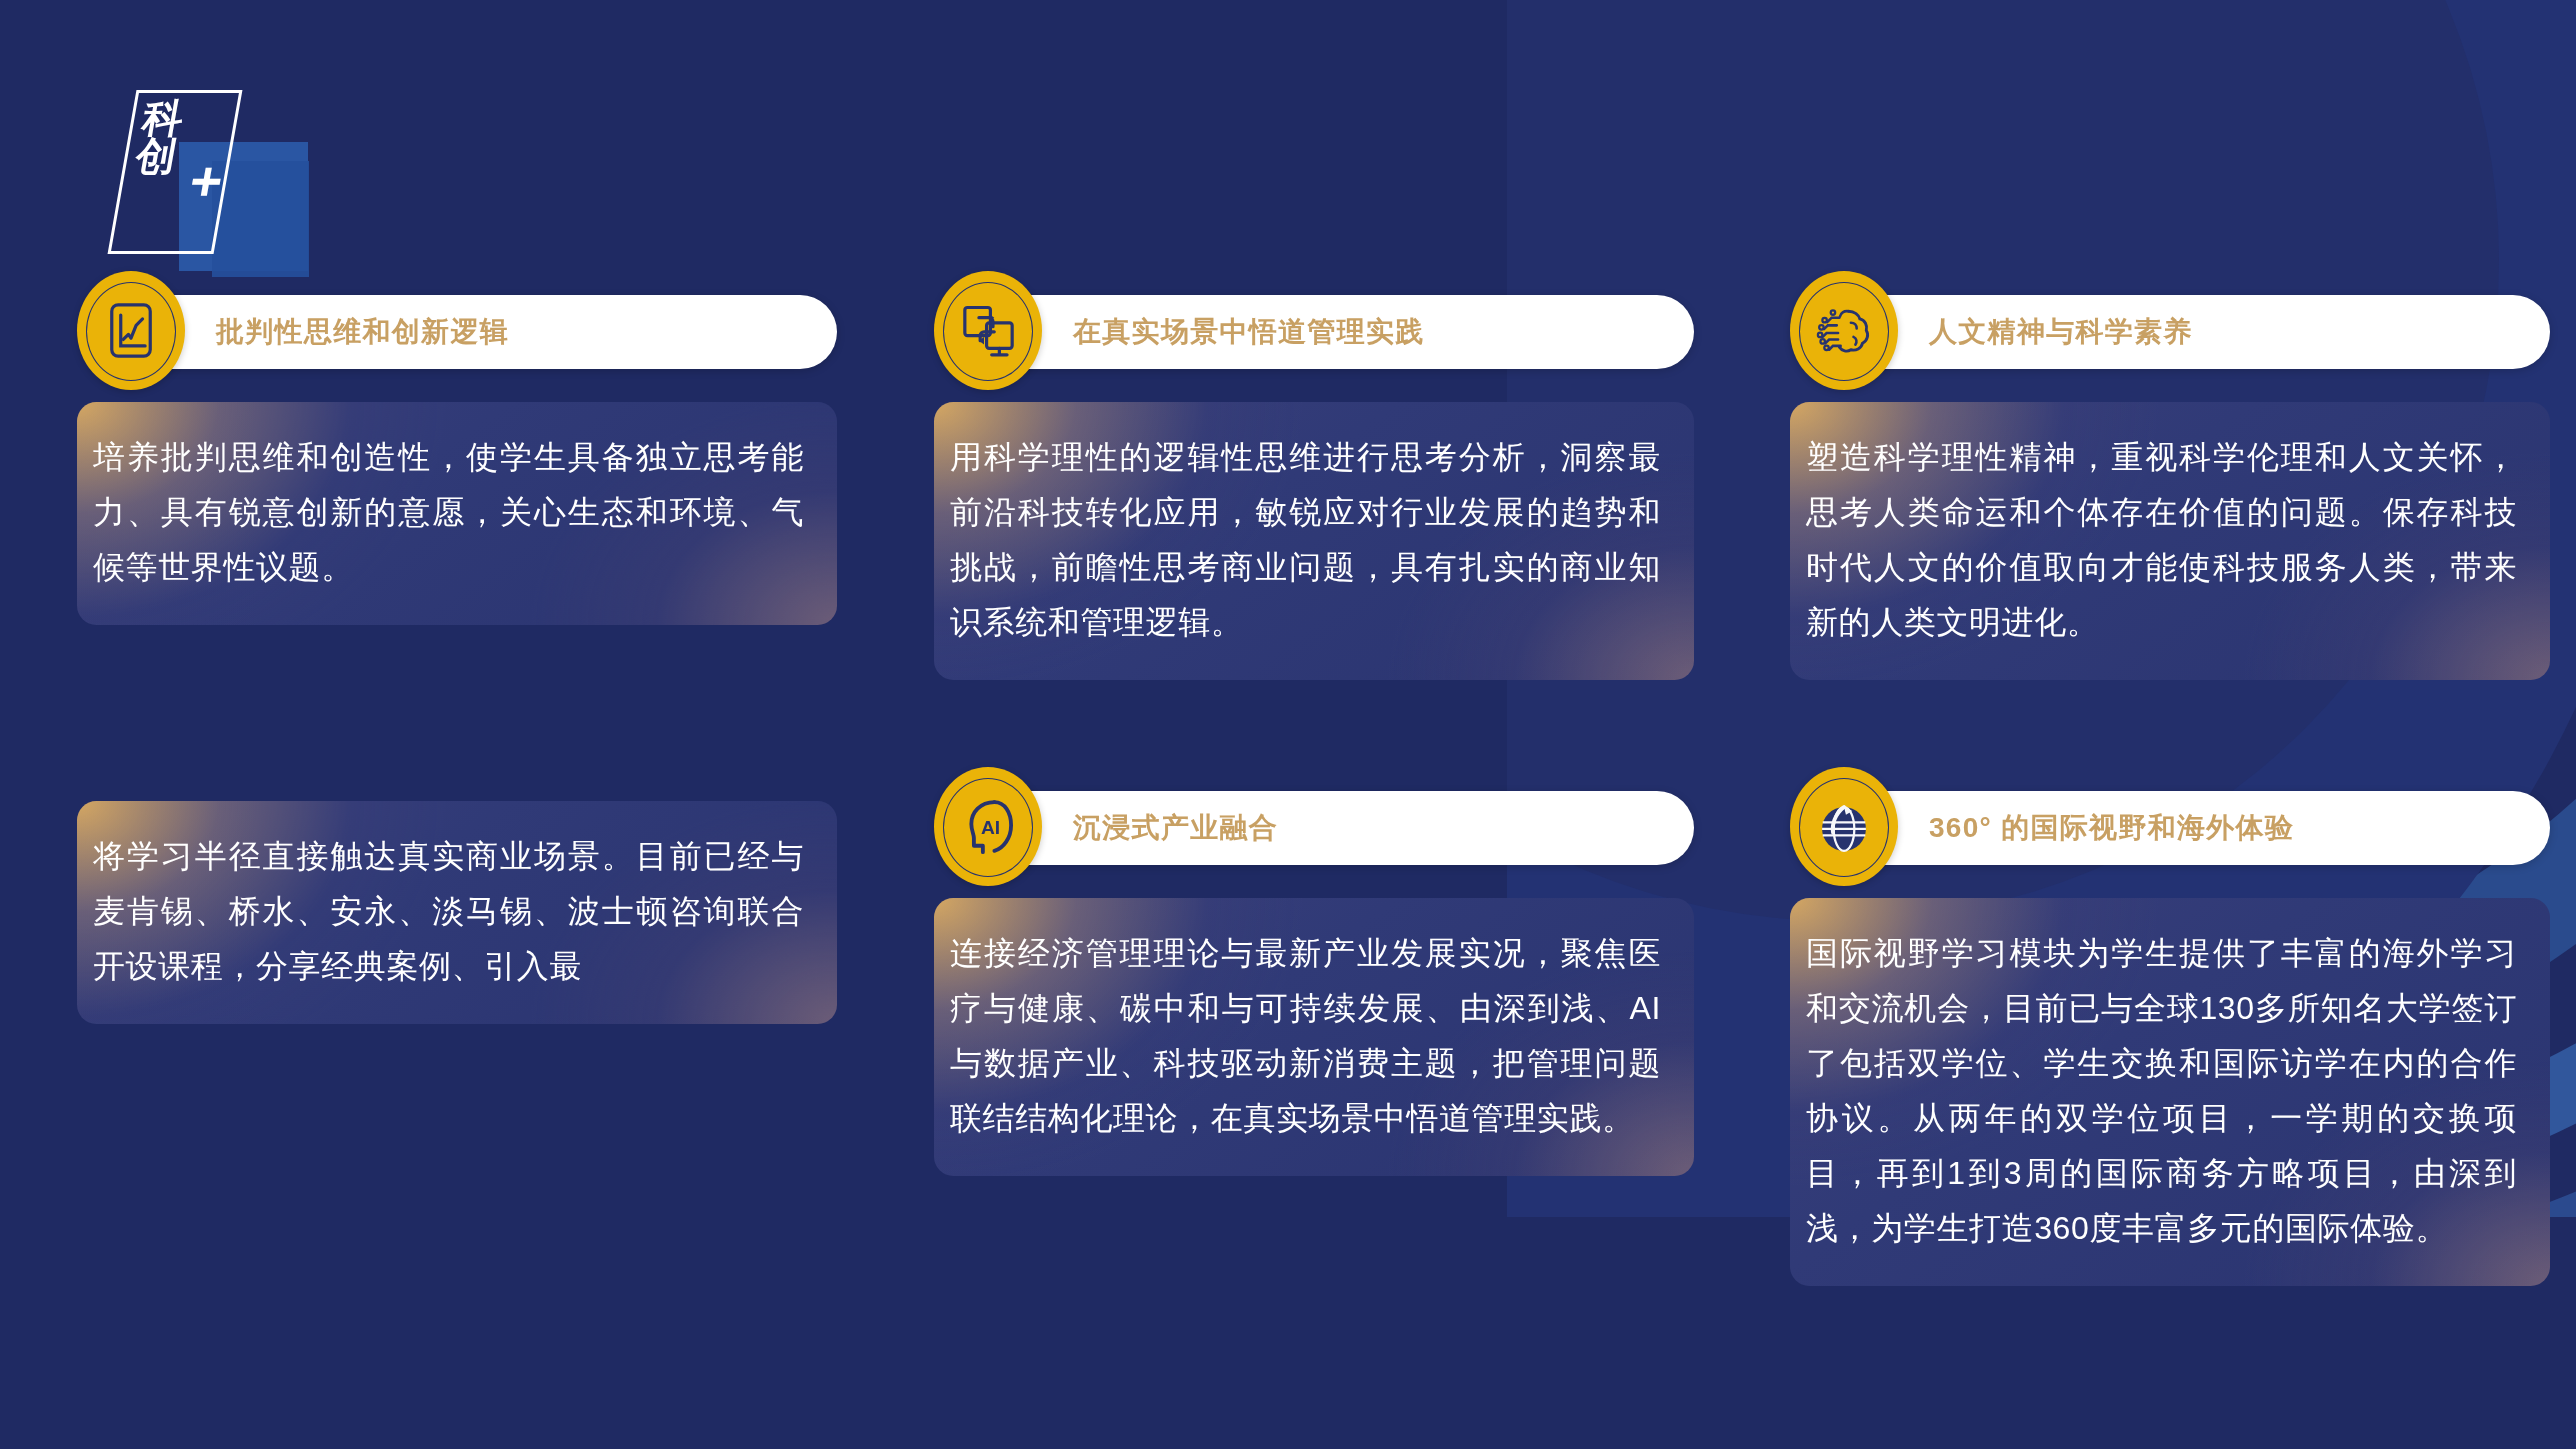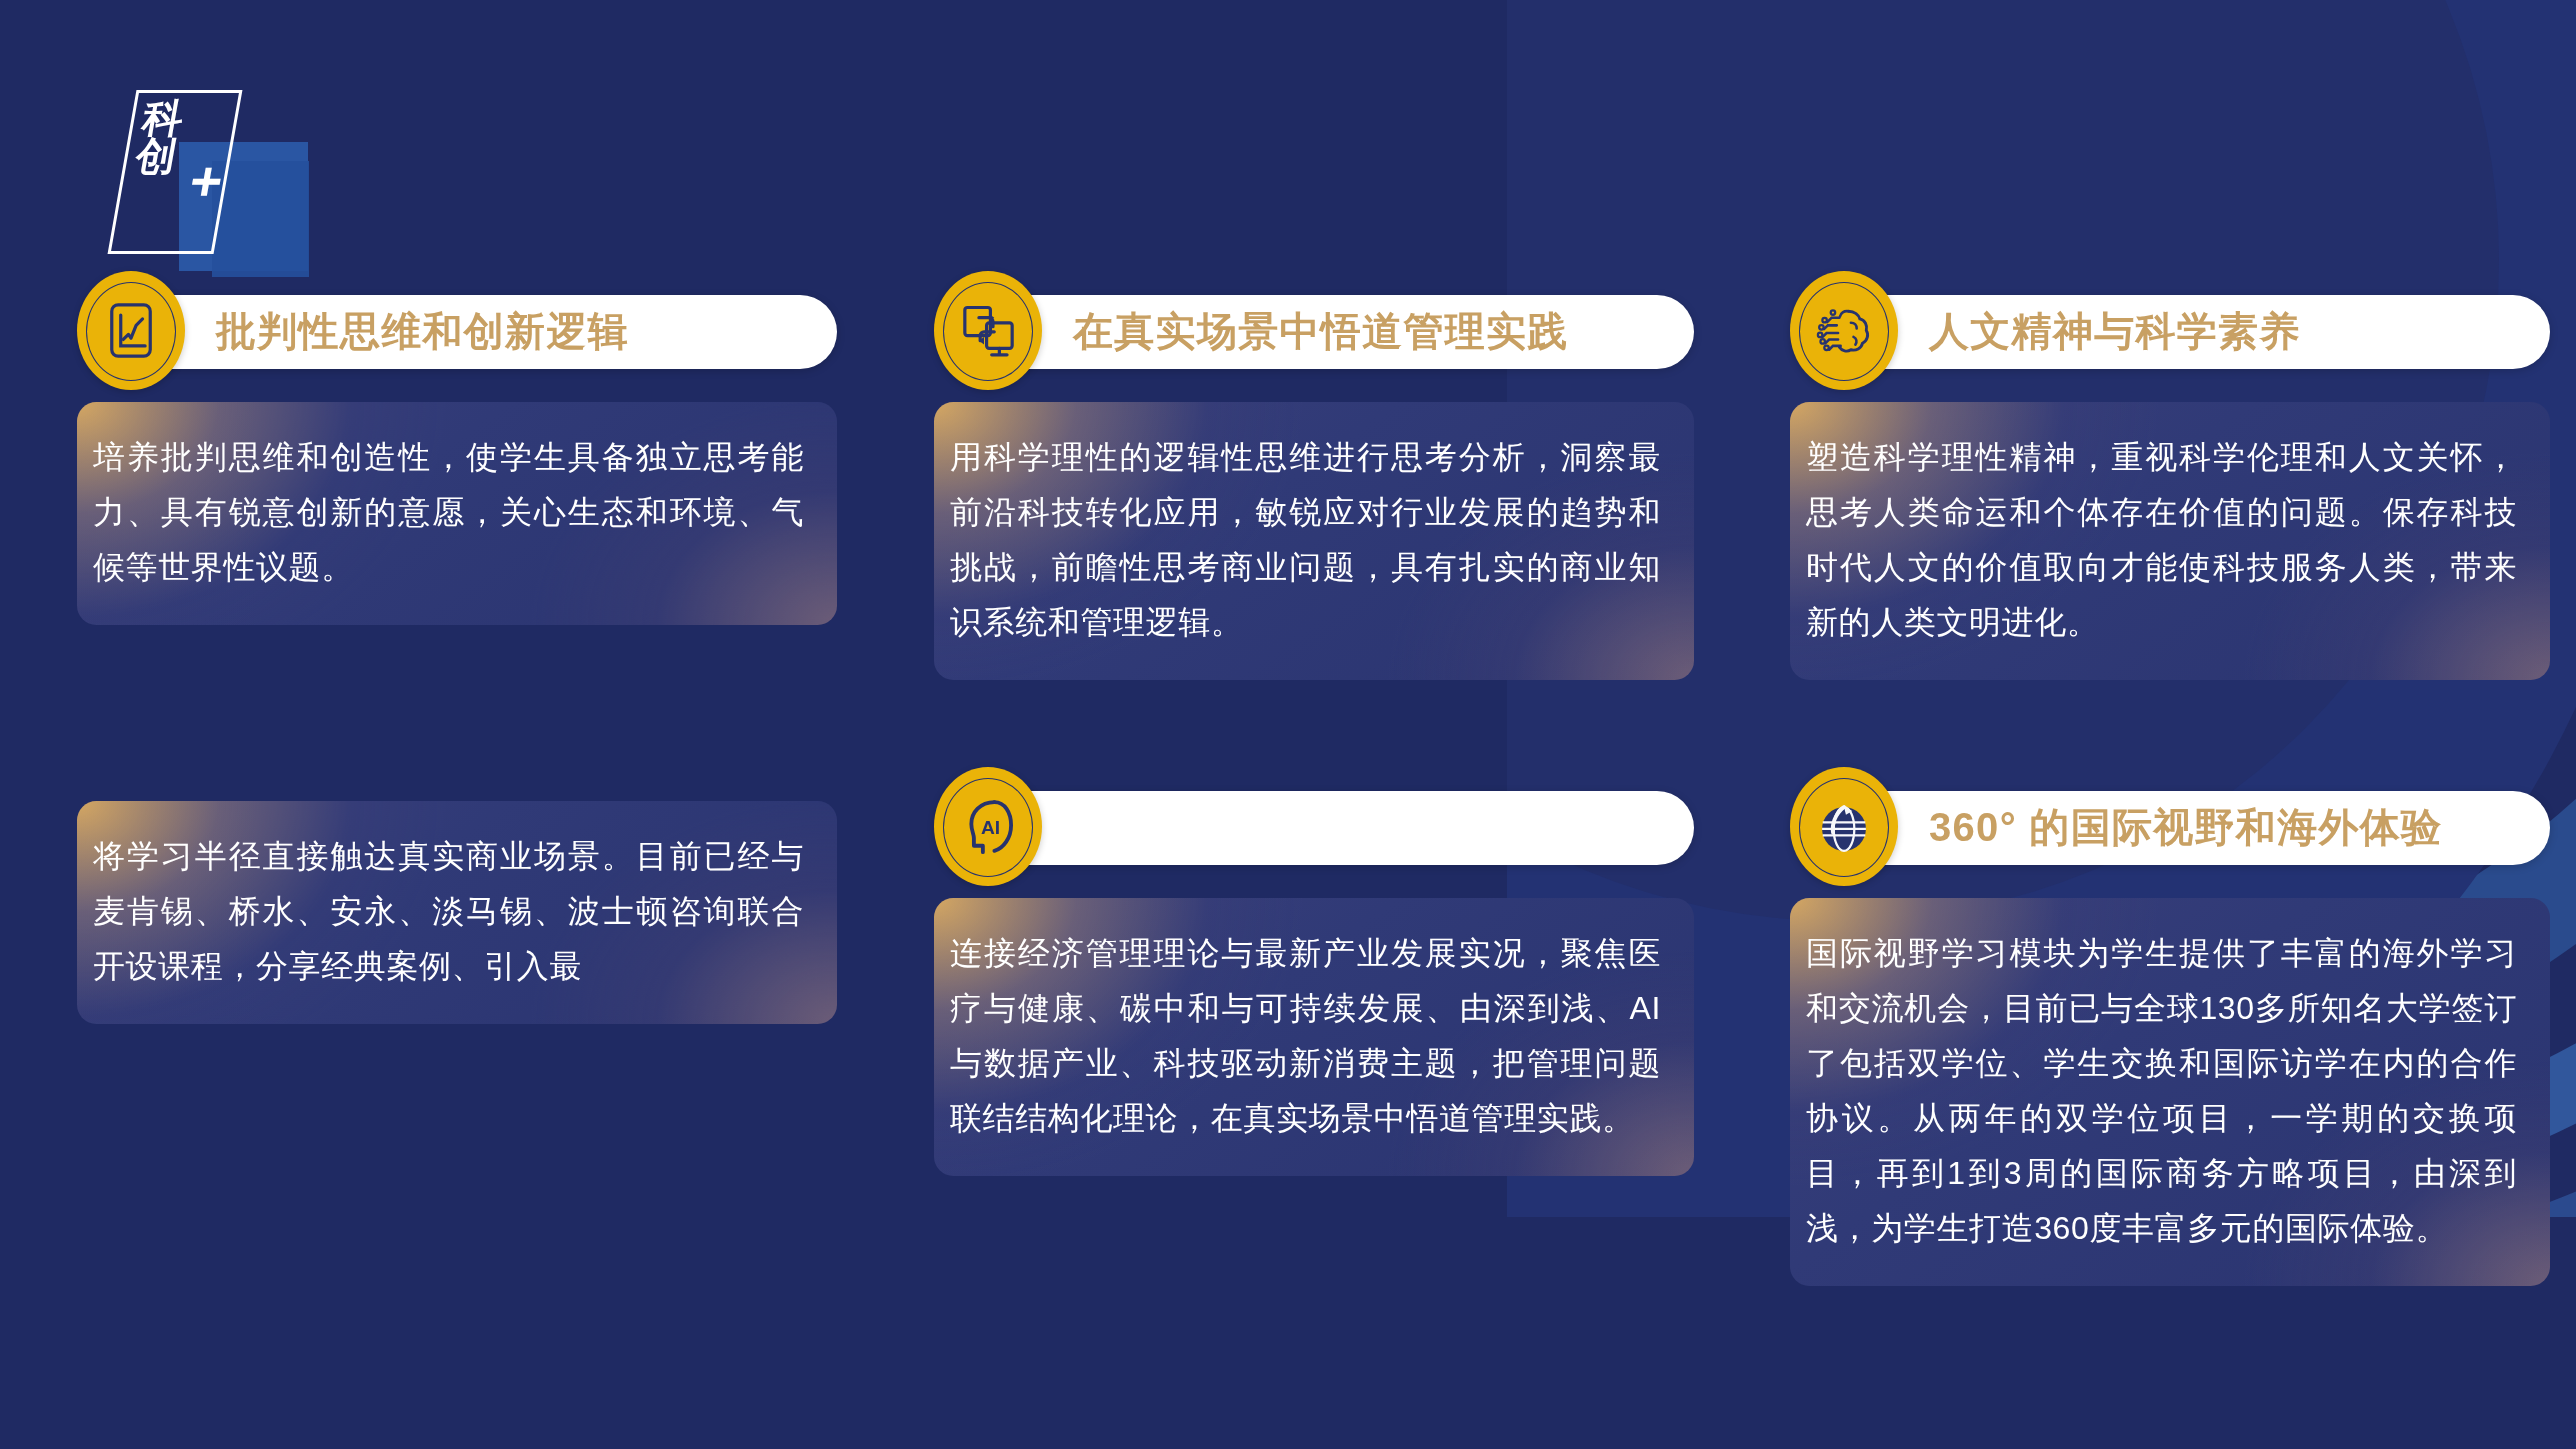--- a/index.html
+++ b/index.html
@@ -178,21 +178,21 @@
     left: 0; top: 0;
     width: 108px; height: 119px;
     display: flex; align-items: center; justify-content: center;
   }
   .badge-icon svg { display: block; }
   .card-title {
     position: absolute;
     left: 109px; top: 11.6px;
     height: 74px;
     display: flex; align-items: center;
-    font-size: 40px;
+    font-size: 28px;
     font-weight: 900;
     color: #c8a063;
     letter-spacing: 1.3px;
     white-space: nowrap;
     z-index: 2;
   }
 
   
   .card-body {
     position: relative;
@@ -317,20 +317,21 @@
 
       <div class="card c1">
         <div class="card-body">
           <p>将学习半径直接触达真实商业场景。目前已经与麦肯锡、桥水、安永、淡马锡、波士顿咨询联合开设课程，分享经典案例、引入最</p>
         </div>
       </div>
 
       <div class="card c2">
         <div class="card-head">
           <div class="pill"></div>
+          <div class="card-title">沉浸式产业融合</div>
           <div class="badge">
             <div class="badge-ring"></div>
             <div class="badge-icon">
               <svg width="54" height="59" viewBox="0 0 84 92">
                 <path d="M52 8 C30 8 16 24 16 42 C16 52 20 58 20 64 L20 76 L34 76 L34 86" fill="none" stroke="#27336e" stroke-width="6" stroke-linecap="round" stroke-linejoin="round"></path>
                 <path d="M52 8 C68 8 78 24 78 44 C78 64 66 80 52 84" fill="none" stroke="#27336e" stroke-width="6" stroke-linecap="round"></path>
                 <text x="46" y="58" font-family="Liberation Sans, sans-serif" font-size="30" font-weight="700" fill="#27336e" text-anchor="middle">AI</text>
               </svg>
             </div>
           </div>

